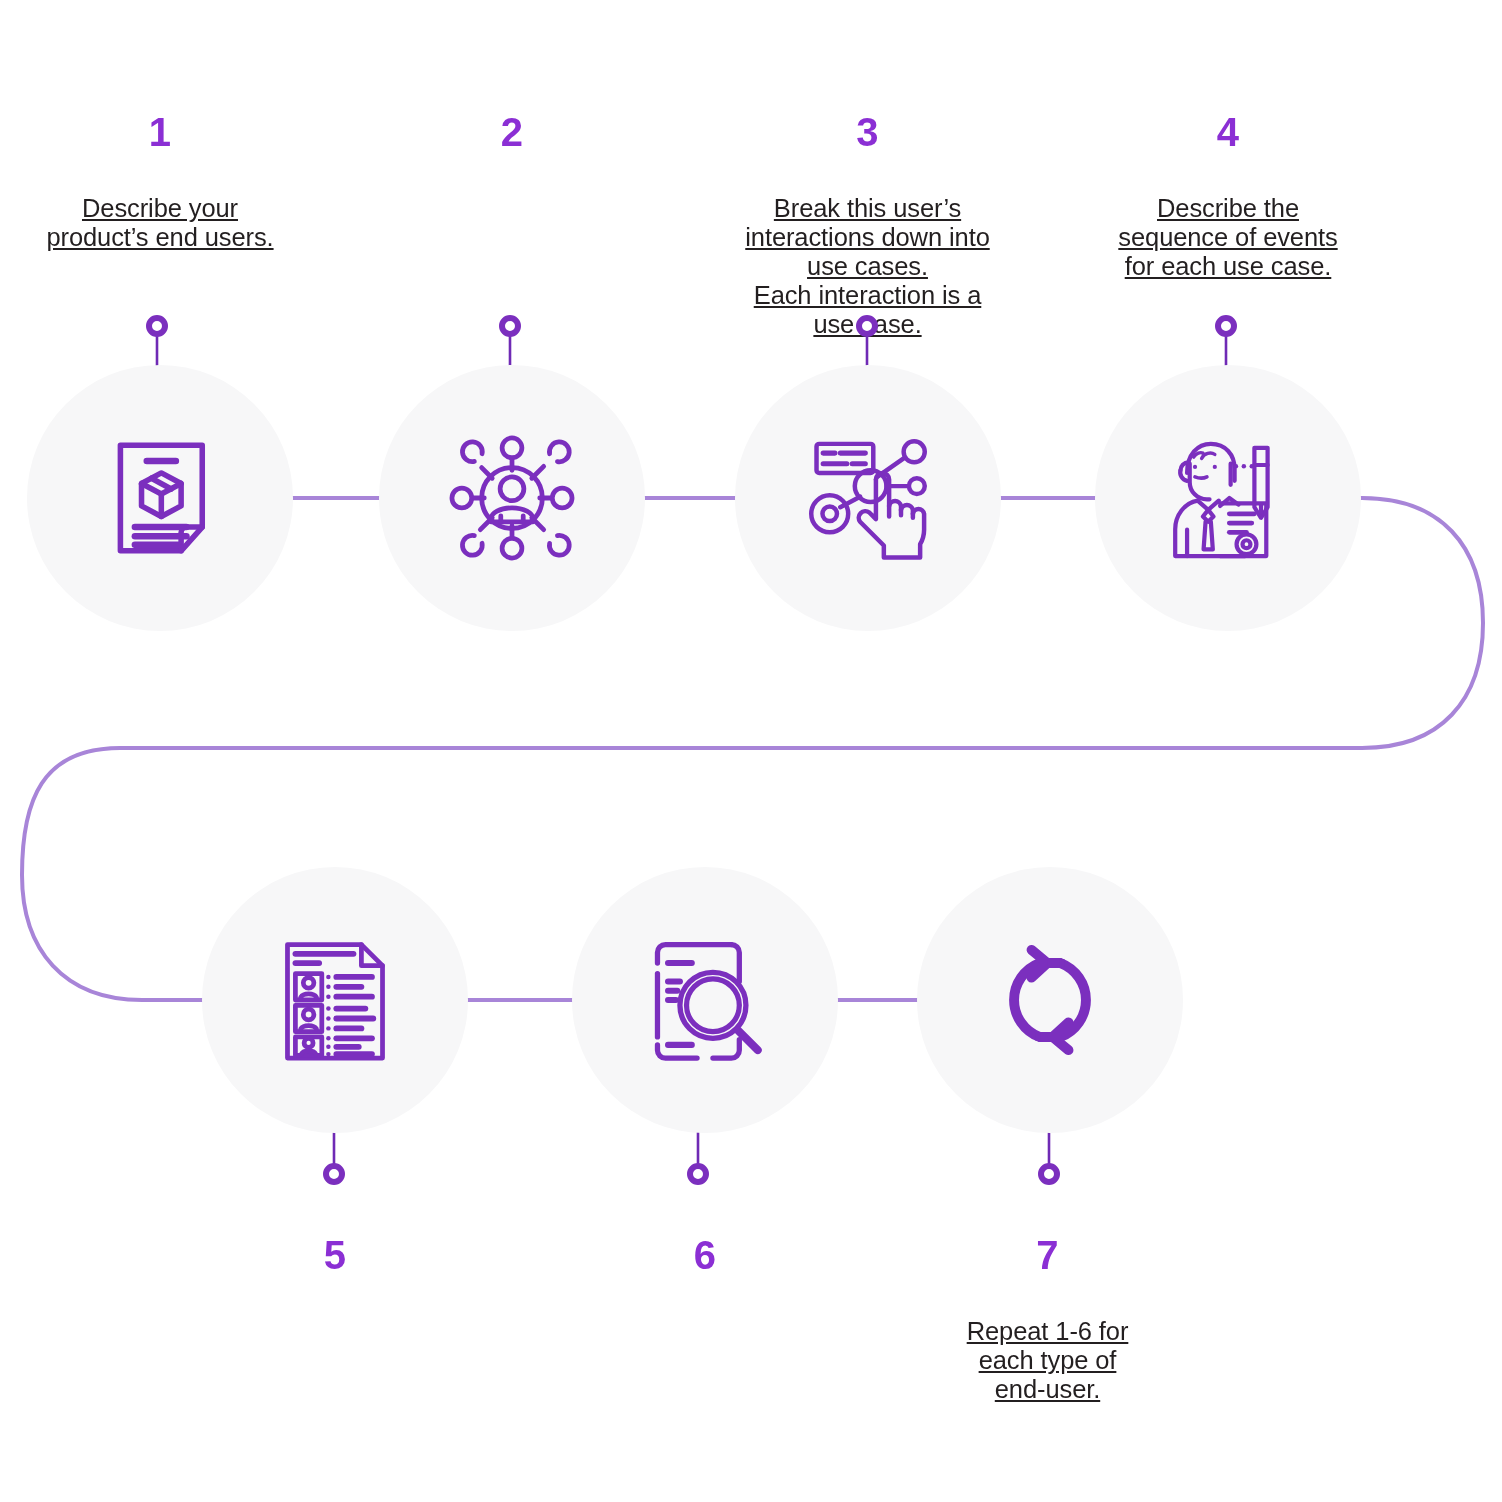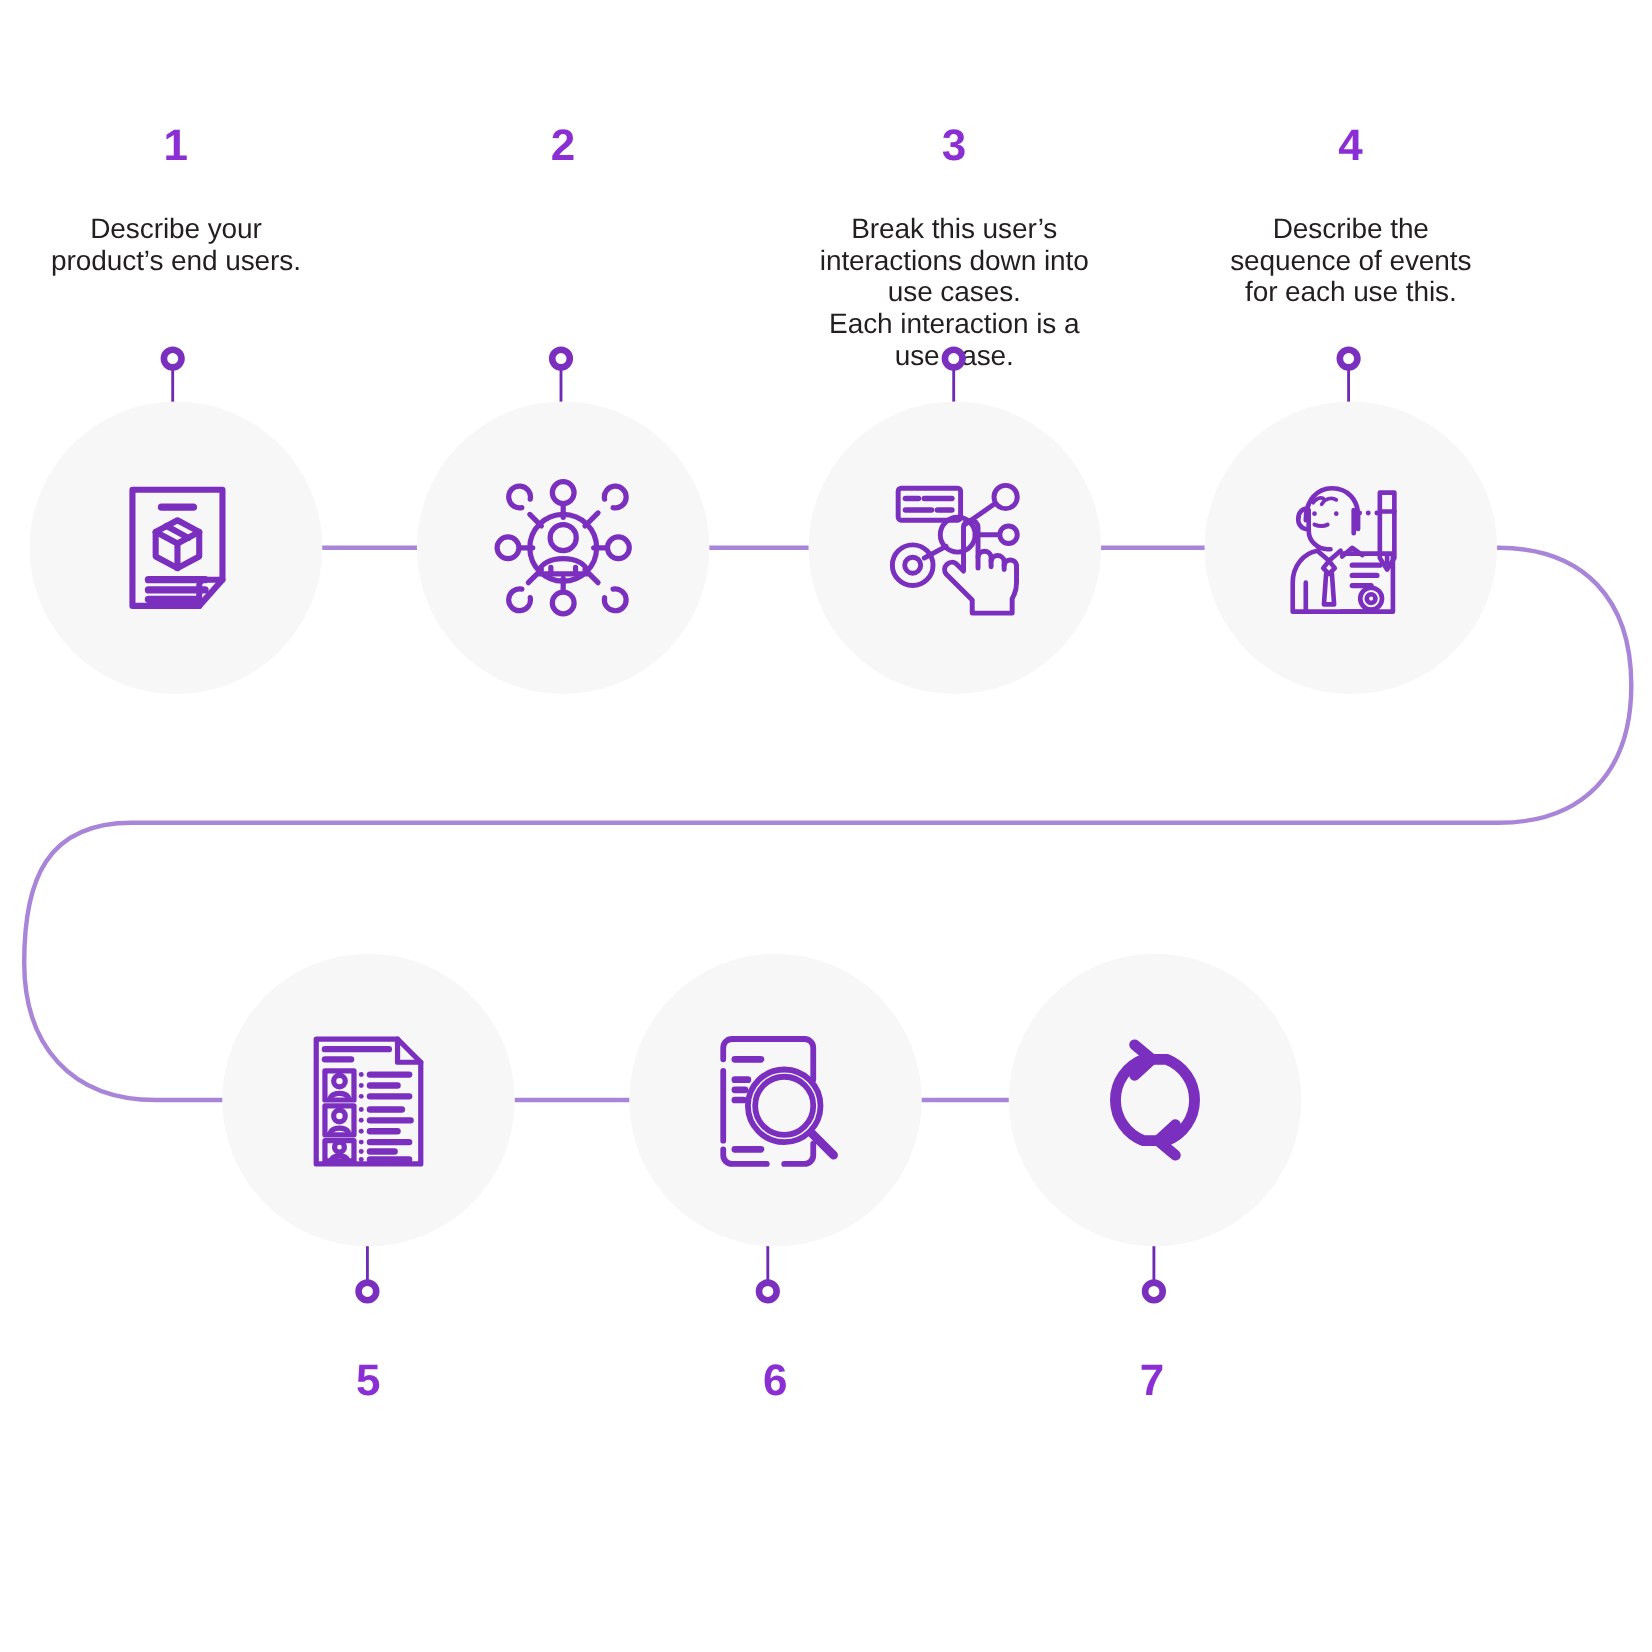--- a/index.html
+++ b/index.html
@@ -61,21 +61,21 @@
   }
   .label .num {
     display: block;
     color: #8b2fd4;
     font-size: 40px;
     line-height: 42px;
     font-weight: bold;
     margin-bottom: 12px;
     letter-spacing: 0.5px;
   }
-  .label .txt { display: block; }
+  .label .txt { display: block; text-decoration: underline; }
 </style>
 </head>
 <body>
 
 <div id="stage">
 
   <svg id="wires" viewBox="0 0 1502 1502" xmlns="http://www.w3.org/2000/svg">
     <g fill="none" stroke="#a885d8" stroke-width="4" stroke-linecap="butt">
 
       <path d="M 285 498 L 388 498"></path>
@@ -121,21 +121,21 @@
 interactions down into
 use cases.
 Each interaction is a
 use case.</span>
   </div>
 
   <div class="label" style="left:1073px; top:82px; width:310px;">
     <span class="num">4</span>
     <span class="txt">Describe the
 sequence of events
-for each use this.</span>
+for each use case.</span>
   </div>
 
   <div class="pin" style="left:146px; top:315px;">
     <span class="ring"></span>
   </div>
   <div class="pin" style="left:499px; top:315px;">
     <span class="ring"></span>
   </div>
   <div class="pin" style="left:856px; top:315px;">
     <span class="ring"></span>
@@ -360,15 +360,18 @@
   <div class="label" style="left:170px; top:1205px; width:330px;">
     <span class="num">5</span>
   </div>
 
   <div class="label" style="left:545px; top:1205px; width:320px;">
     <span class="num">6</span>
   </div>
 
   <div class="label" style="left:925px; top:1205px; width:245px;">
     <span class="num">7</span>
+    <span class="txt">Repeat 1-6 for
+each type of
+end-user.</span>
   </div>
 
 </div>
 
 </body></html>

